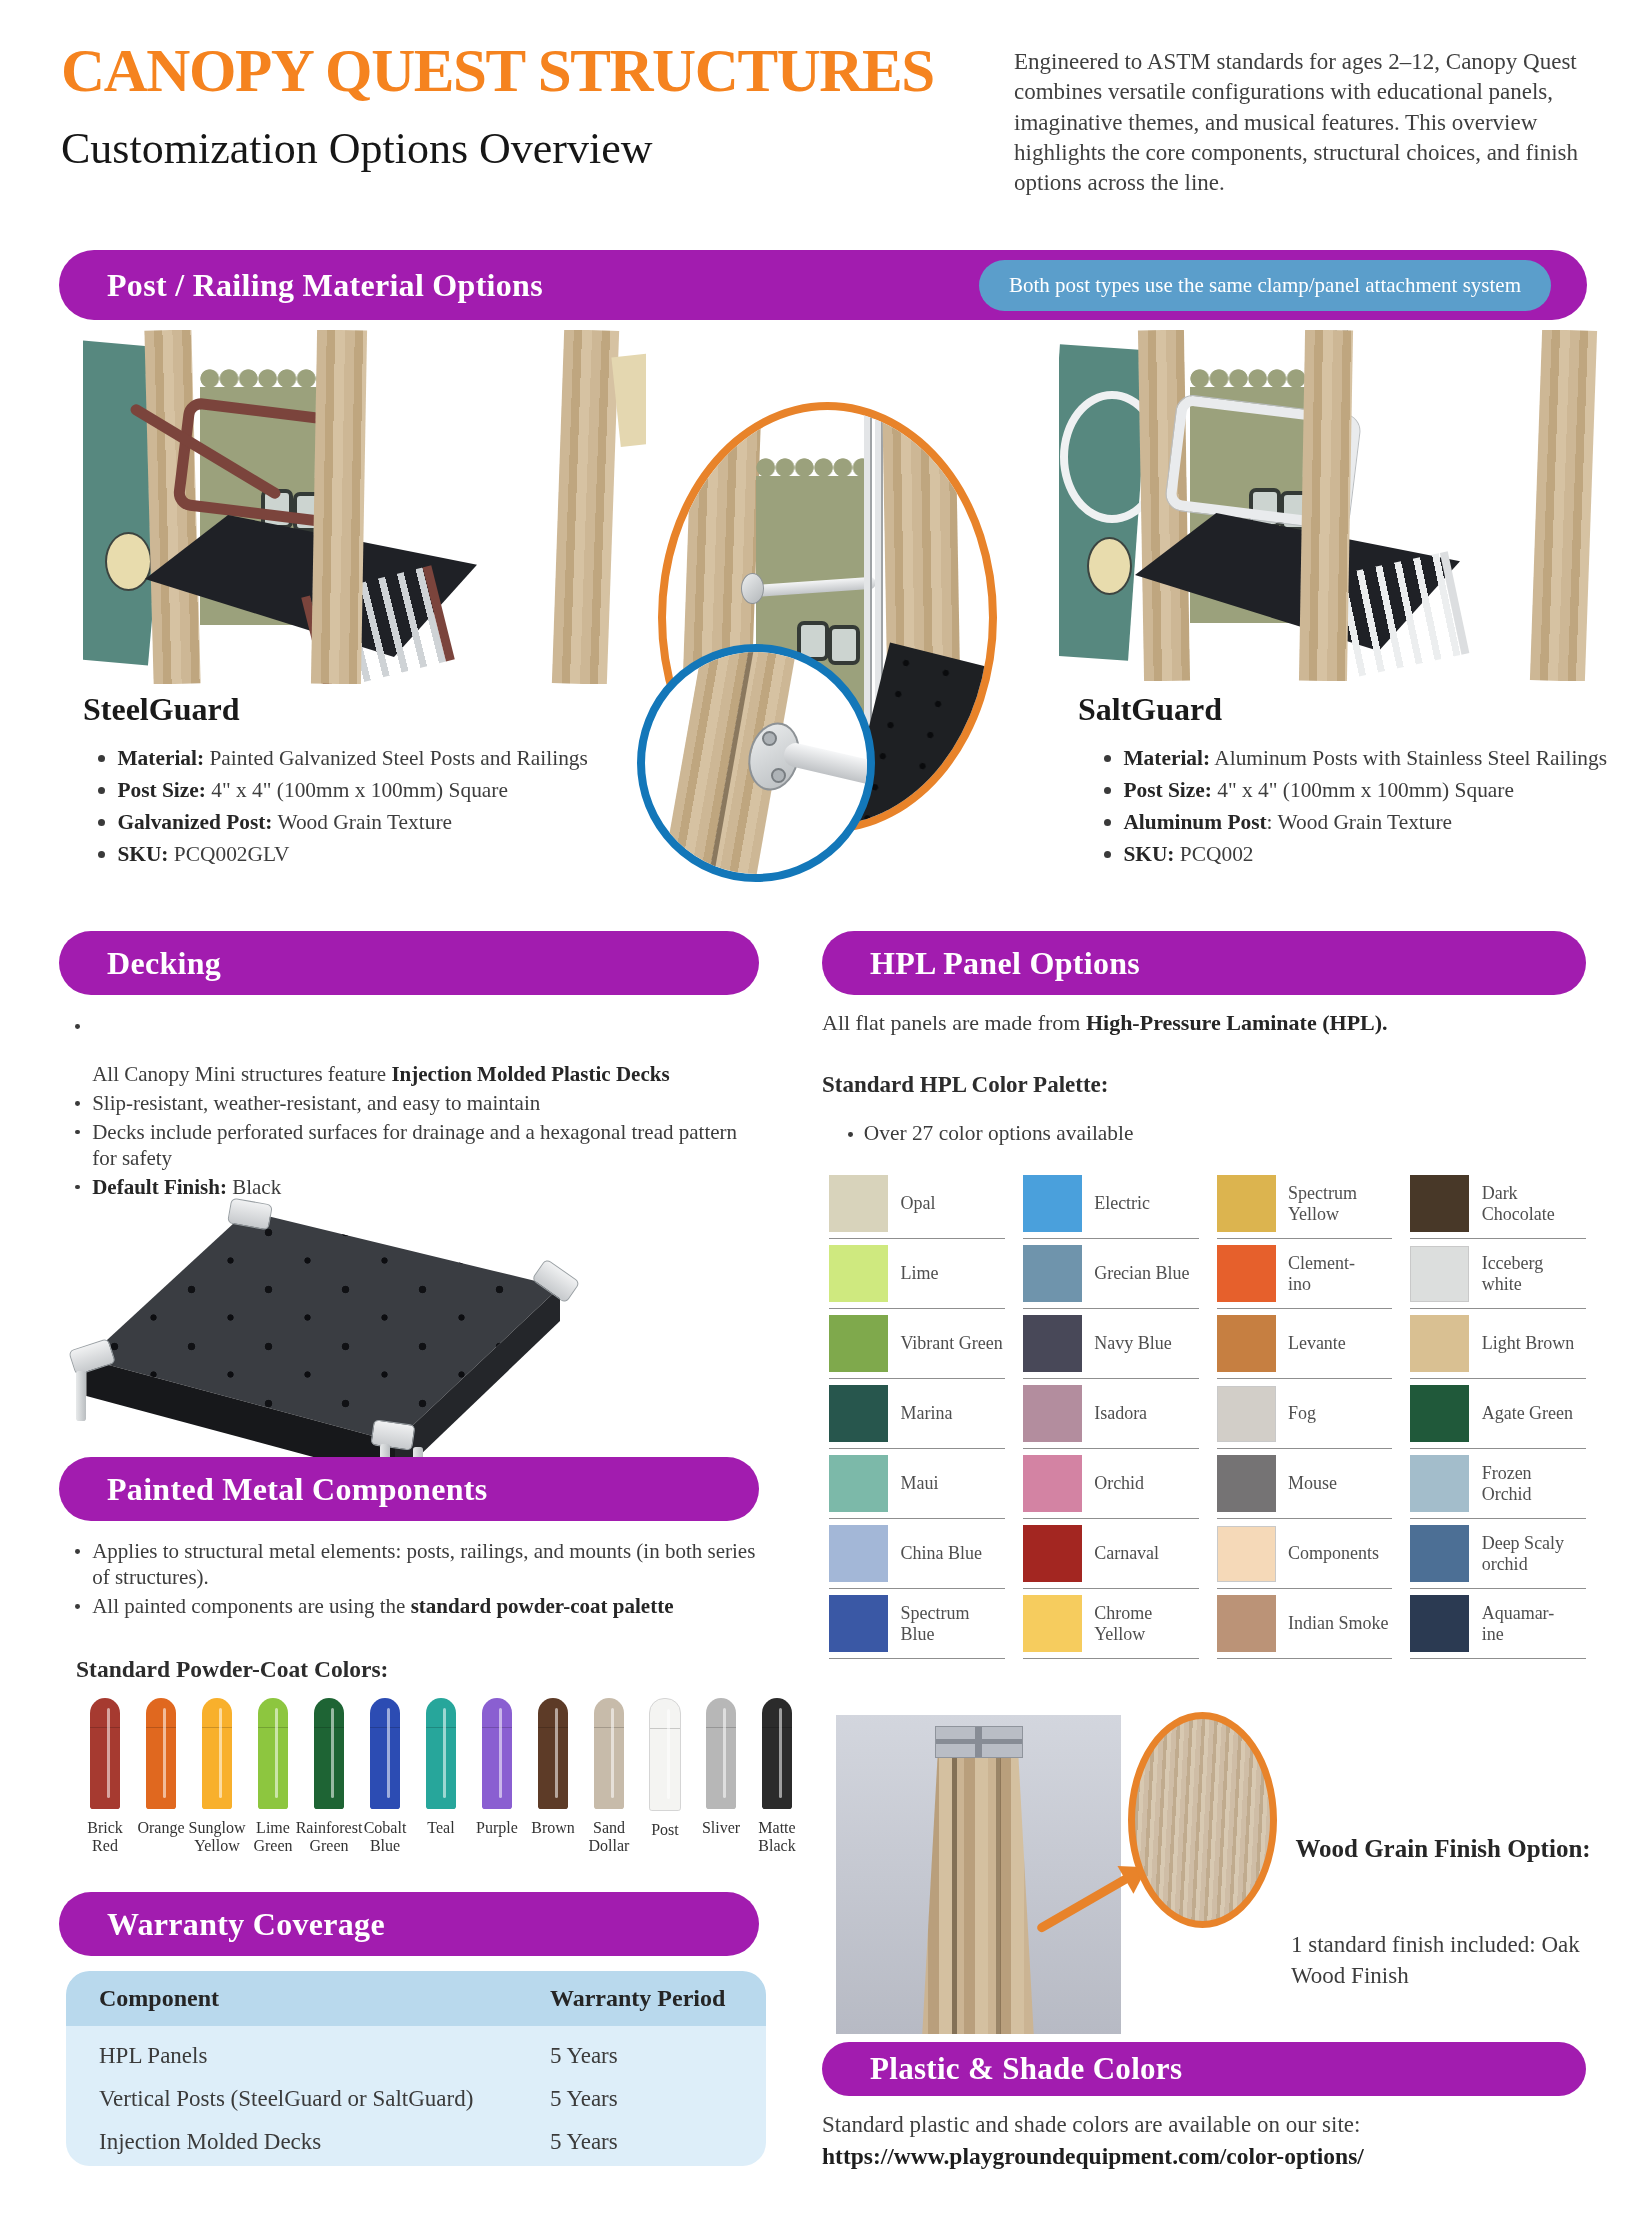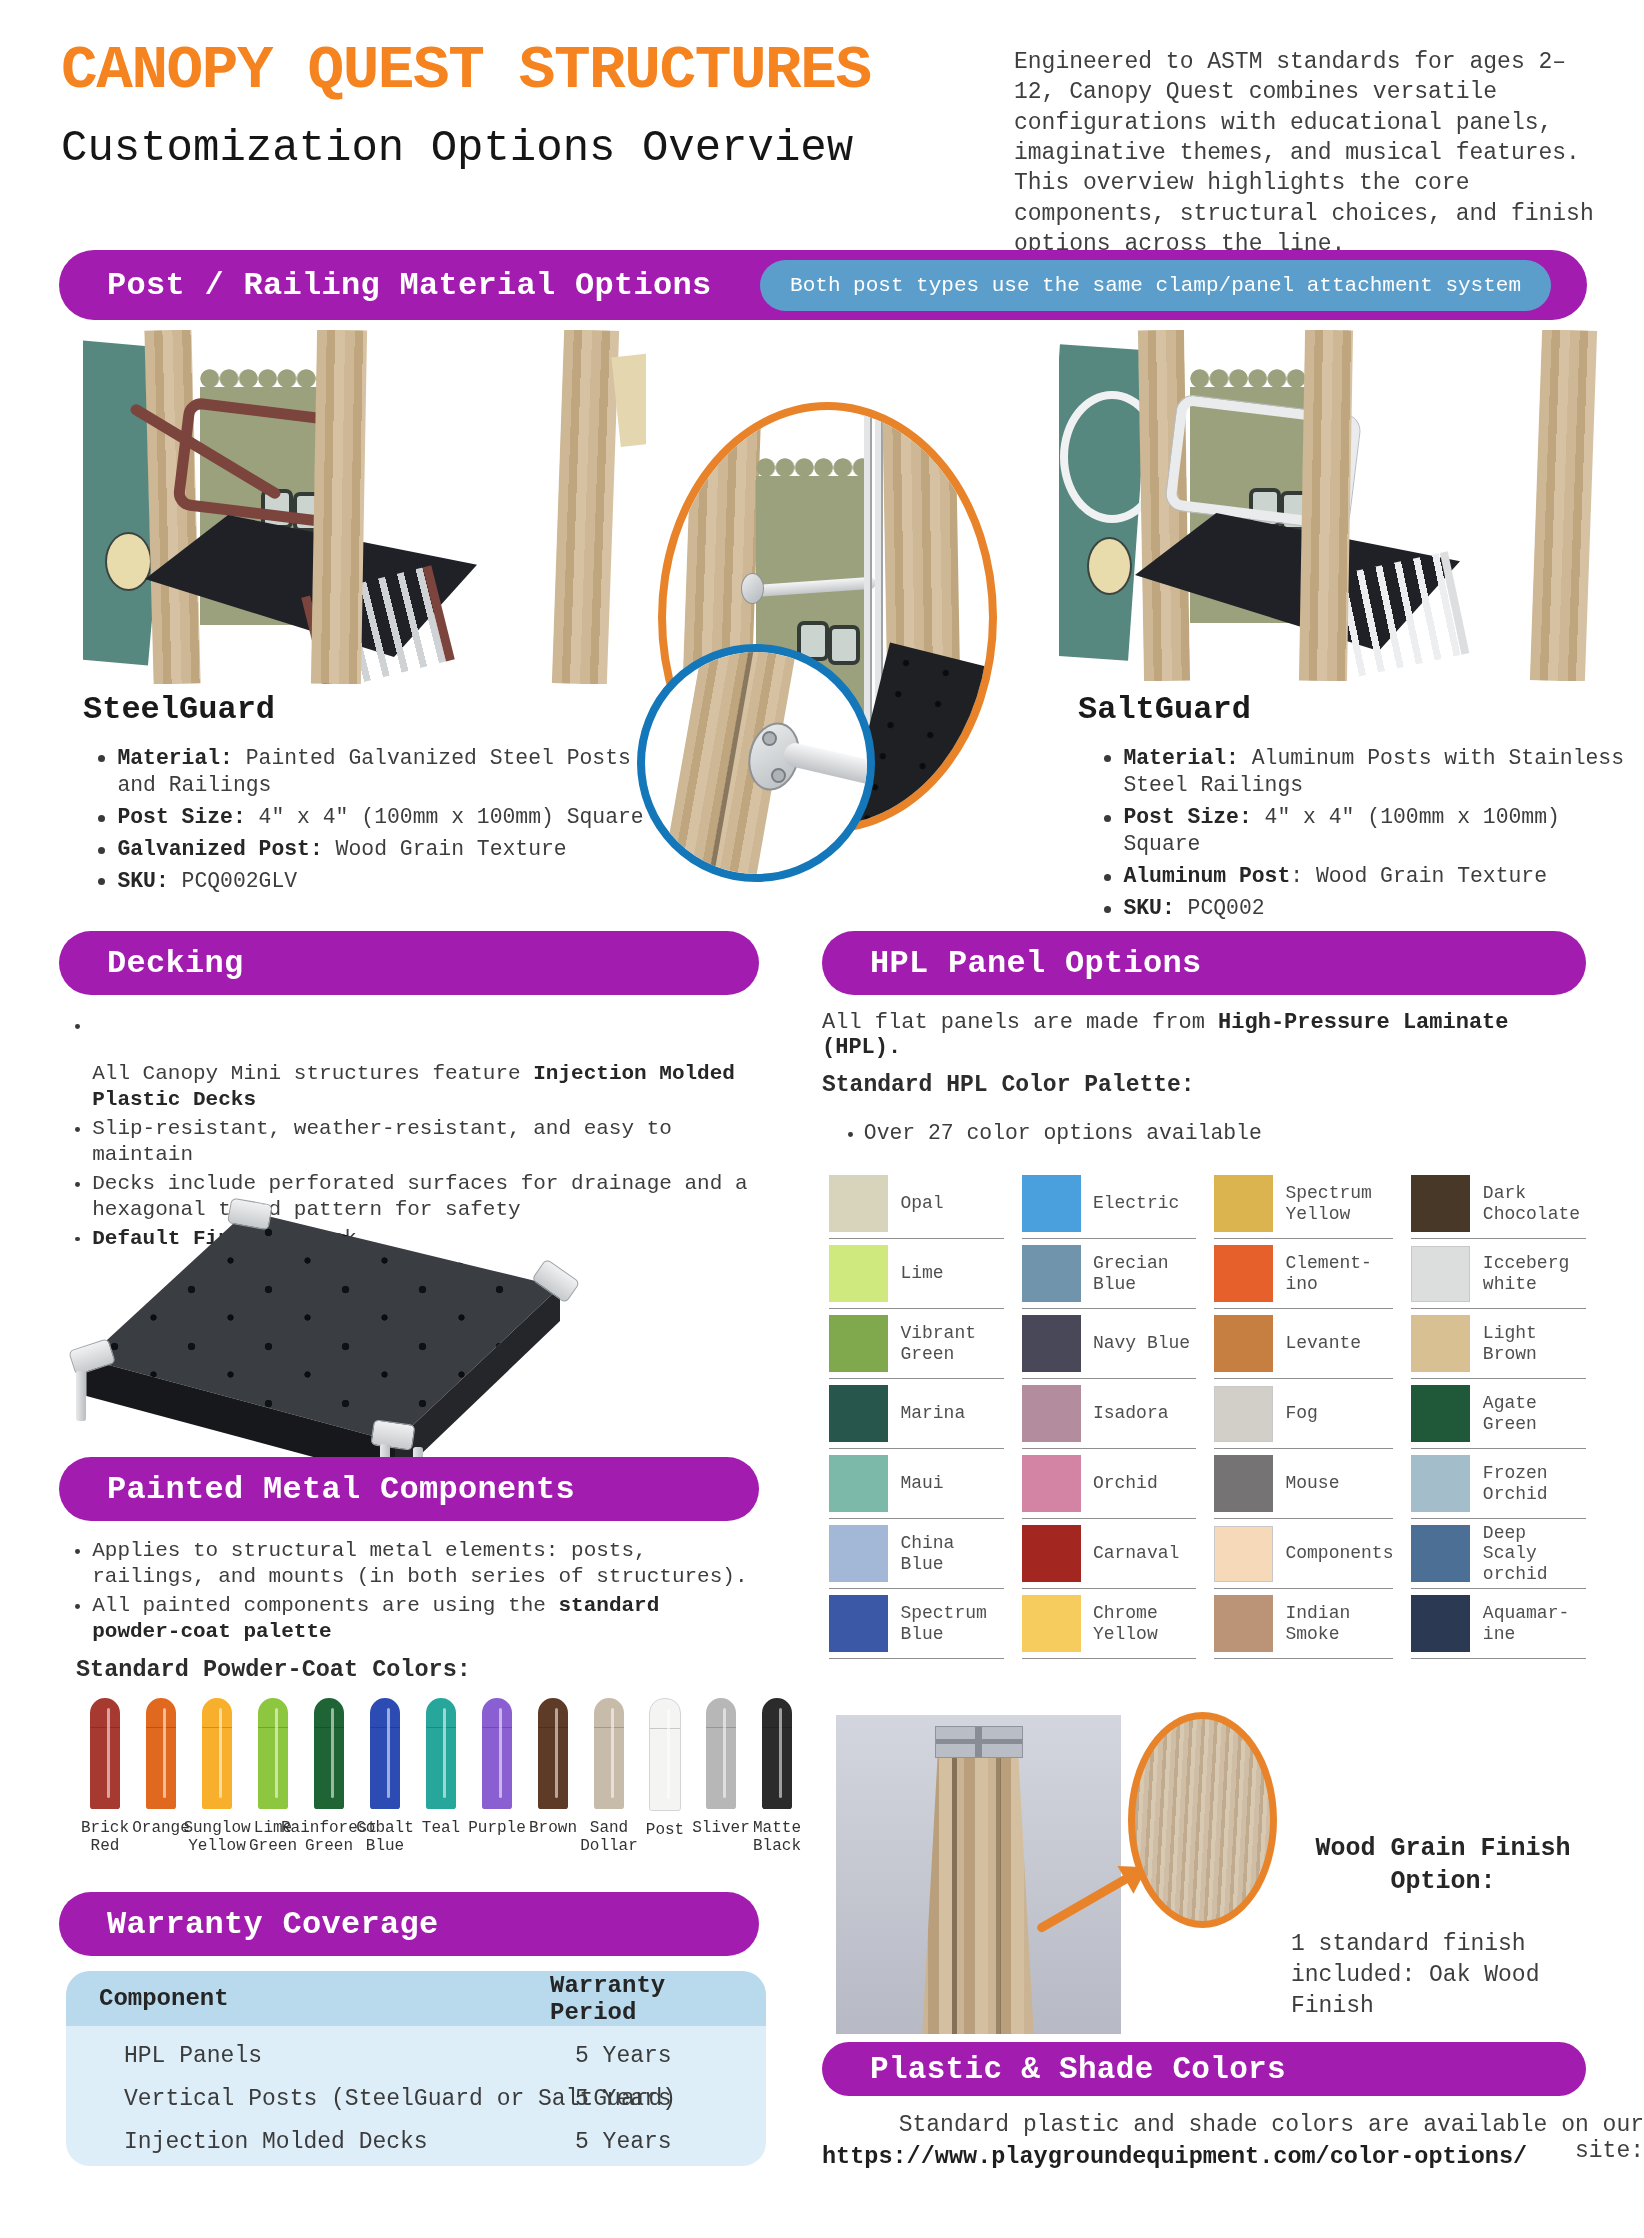--- a/index.html
+++ b/index.html
@@ -1,17 +1,17 @@
 <!DOCTYPE html>
 <html style="font-size:11px"><head>
 <meta charset="utf-8">
 <style>
   html,body{margin:0;padding:0;background:#fff;}
   .page{position:relative;width:1644px;height:2204px;background:#ffffff;overflow:hidden;
-        font-family:Liberation Mono, monospace;color:#3d3d3d;}
+        font-family:Liberation Serif, serif;color:#3d3d3d;}
 
   
   .h1{position:absolute;left:61px;top:36px;font-size:61px;font-weight:800;letter-spacing:-1.4px;color:#f5831f;}
   .h2{position:absolute;left:61px;top:123px;font-size:44px;font-weight:500;color:#161616;}
   .intro{position:absolute;left:1014px;top:47px;width:591px;font-size:23px;line-height:1.32;color:#3f3f3f;}
 
   
   .banner{position:absolute;background:#a21caf;border-radius:35px;display:flex;align-items:center;}
   .banner .btitle{margin-left:48px;font-size:32px;font-weight:700;color:#ffffff;letter-spacing:0.3px;}
   .pill{position:absolute;right:36px;top:9.7px;height:51px;line-height:51px;padding:0 30px;border-radius:25.6px;
@@ -69,21 +69,21 @@
   .pc-post.bordered{border:0.7px solid #d5d5d5;}
   .pc-post .seam{position:absolute;left:0;top:29px;width:100%;height:1.4px;background:rgba(0,0,0,.18);}
   .pc-post .shine{position:absolute;left:55%;top:9.7px;width:3.5px;height:90px;background:rgba(255,255,255,.55);border-radius:2.1px;}
   .pc-name{margin-top:9.7px;font-size:16px;line-height:1.15;color:#333;text-align:center;}
 
   
   .w-table{position:absolute;left:66px;top:1971px;width:700px;height:195px;background:#ddeef9;border-radius:23.5px;overflow:hidden;}
   .w-head{position:relative;height:55px;background:#b9d9ed;border-radius:23.5px 23.5px 0 0;display:flex;align-items:center;}
   .w-head .c1{margin-left:33px;font-size:24px;font-weight:700;color:#252525;}
   .w-head .c2{position:absolute;left:484px;font-size:24px;font-weight:700;color:#252525;}
-  .w-body{padding-top:8.3px;padding-left:25px;}
+  .w-body{padding-top:8.3px;}
   .w-row{position:relative;height:43px;display:flex;align-items:center;}
   .w-comp{margin-left:33px;font-size:23px;color:#3b3b3b;}
   .w-period{position:absolute;left:484px;font-size:23px;color:#3b3b3b;}
 
   
   .hpl-intro{position:absolute;left:822px;top:1010px;width:767px;font-size:22px;color:#3d3d3d;}
   .hpl-palette-label{position:absolute;left:822px;top:1072px;font-size:23px;font-weight:700;color:#2c2c2c;}
   .hpl-bullet{position:absolute;left:848px;top:1121px;display:flex;align-items:flex-start;}
   .hpl-bullet .dot{width:4.8px;height:4.8px;border-radius:50%;background:#3a3a3a;margin:11px 11px 0 0;}
   .hpl-bullet .t{font-size:21.4px;color:#3d3d3d;}

